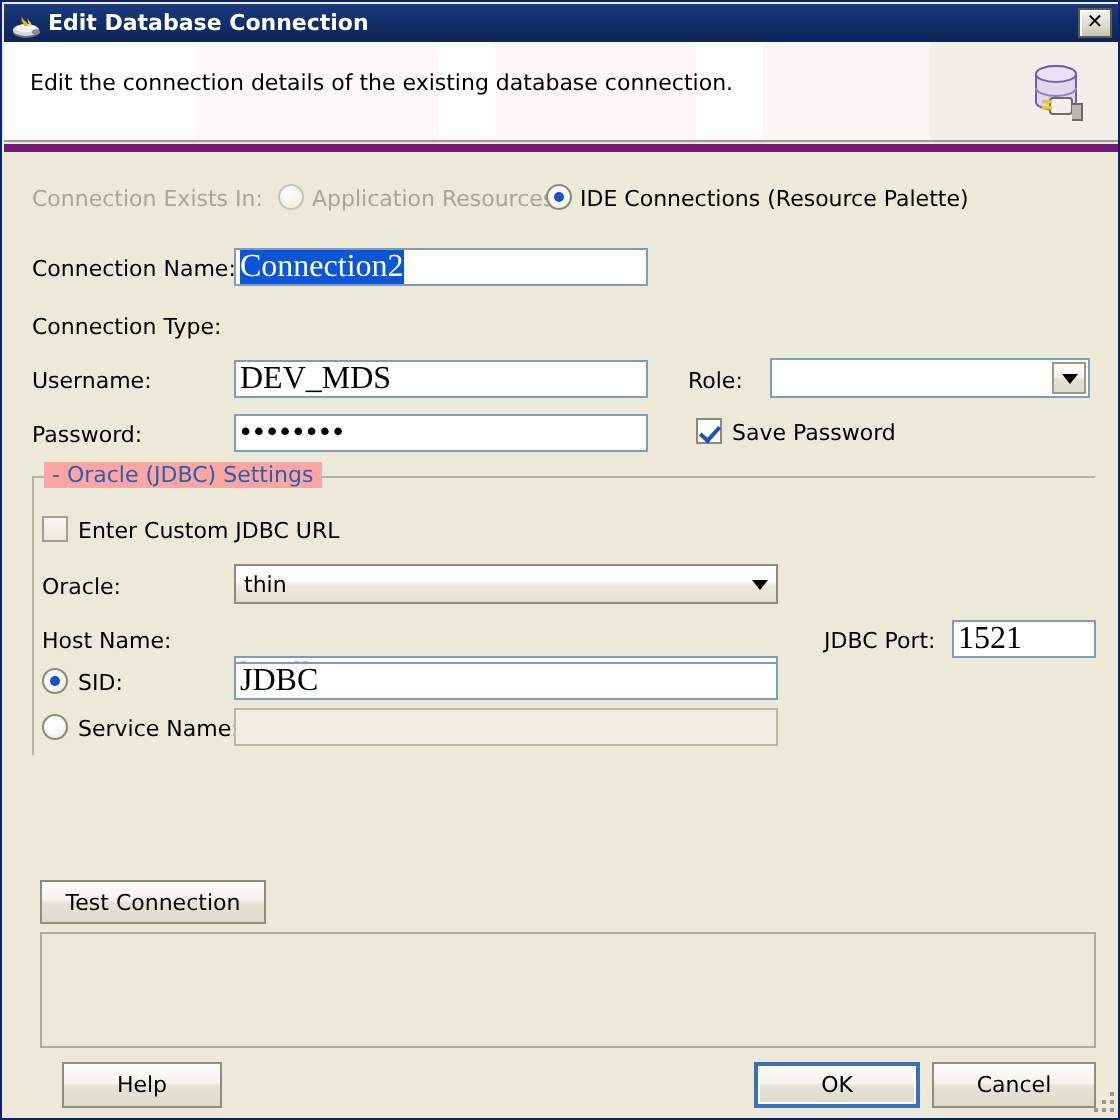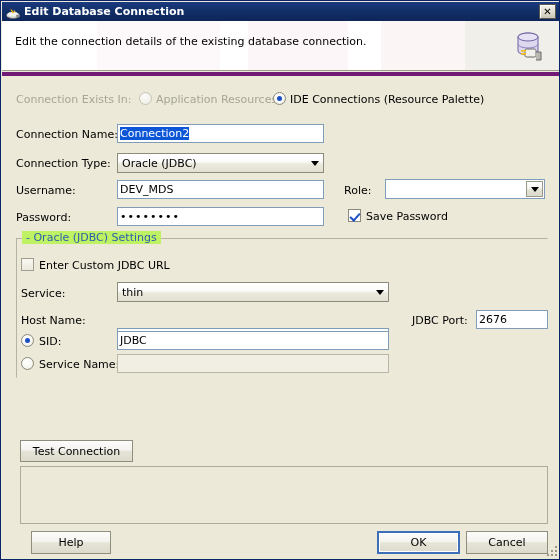--- a/index.html
+++ b/index.html
@@ -164,28 +164,29 @@
     border-width: 0 2px 2px 0;
     transform: rotate(42deg);
   }
 
   
   .field {
     position: absolute;
     background: #ffffff;
     border: 1px solid #7f9db9;
     box-sizing: border-box;
-    font-size: 11px;
+    font-size: 16px;
     color: #000;
     padding: 0 2px;
     display: flex;
     align-items: center;
     overflow: hidden;
     white-space: nowrap;
     cursor: text;
+    font-family: Liberation Serif, serif;
   }
   .field.disabled {
     background: #f1efe4;
     border: 1px solid #b9b7a6;
     color: #9a9888;
   }
   .sel {
     background: #0a56d6;
     color: #ffffff;
     padding: 0 0px;
@@ -260,21 +261,21 @@
     box-sizing: border-box;
     border-left: 1px solid #b5b3a4;
     border-top: 1px solid #b5b3a4;
     border-right: 1px solid #b5b3a4;
     border-bottom: 1px solid #b5b3a4;
     border-right-color: transparent;
     border-bottom-color: transparent;
   }
   .group-title {
     position: absolute;
-    background: #bef264;
+    background: #fca5a5;
     color: #2b5faa;
     font-size: 11px;
     padding: 0 4px;
     white-space: nowrap;
   }
 
   
   .btn {
     position: absolute;
     box-sizing: border-box;
@@ -359,26 +360,20 @@
 
     <div class="radio checked" style="left:271px; top:16px;"></div>
     <div class="lbl" style="left:288px; top:17px;">IDE Connections (Resource Palette)</div>
 
     <div class="lbl" style="left:14px; top:52px;">Connection Name:</div>
     <div class="field" style="left:115px; top:48px; width:207px; height:19px;">
       <span class="sel">Connection2</span>
     </div>
 
     <div class="lbl" style="left:14px; top:81px;">Connection Type:</div>
-    <div class="combo" style="left:115px; top:77px; width:207px; height:20px;">
-      <span class="combo-text">Oracle (JDBC)</span>
-      <span class="arrow">
-          <i class="tri"></i>
-        </span>
-    </div>
 
     <div class="lbl" style="left:14px; top:108px;">Username:</div>
     <div class="field" style="left:115px; top:104px; width:207px; height:19px;">
       <span>DEV_MDS</span>
     </div>
 
     <div class="lbl" style="left:342px; top:108px;">Role:</div>
     <div class="combo-edit" style="left:383px; top:103px; width:160px; height:20px;">
       <span class="ce-text"></span>
       <span class="ce-btn">
@@ -393,36 +388,36 @@
 
     <div class="checkbox checked" style="left:346px; top:133px;"></div>
     <div class="lbl" style="left:364px; top:134px;">Save Password</div>
 
     <div class="group" style="left:14px; top:162px; width:532px; height:140px;"></div>
     <div class="group-title" style="left:20px; top:155px;">- Oracle (JDBC) Settings</div>
 
     <div class="checkbox gray" style="left:19px; top:182px;"></div>
     <div class="lbl" style="left:37px; top:183px;">Enter Custom JDBC URL</div>
 
-    <div class="lbl" style="left:19px; top:211px;">Service:</div>
+    <div class="lbl" style="left:19px; top:211px;">Oracle:</div>
     <div class="combo" style="left:115px; top:206px; width:272px; height:20px;gap:36px;">
       <span class="combo-text">thin</span>
       <span class="arrow">
           <i class="tri"></i>
         </span>
     </div>
 
     <div class="lbl" style="left:19px; top:238px;">Host Name:</div>
     <div class="field" style="left:115px; top:252px; width:272px; height:19px;">
       <span>localhost</span>
     </div>
 
     <div class="lbl" style="left:410px; top:238px;">JDBC Port:</div>
     <div class="field" style="left:474px; top:234px; width:72px; height:19px;">
-      <span>2676</span>
+      <span>1521</span>
     </div>
 
     <div class="radio checked" style="left:19px; top:258px;"></div>
     <div class="lbl" style="left:37px; top:259px;">SID:</div>
     <div class="field" style="left:115px; top:255px; width:272px; height:19px;">
       <span>JDBC</span>
     </div>
 
     <div class="radio" style="left:19px; top:281px;"></div>
     <div class="lbl" style="left:37px; top:282px;">Service Name:</div>

